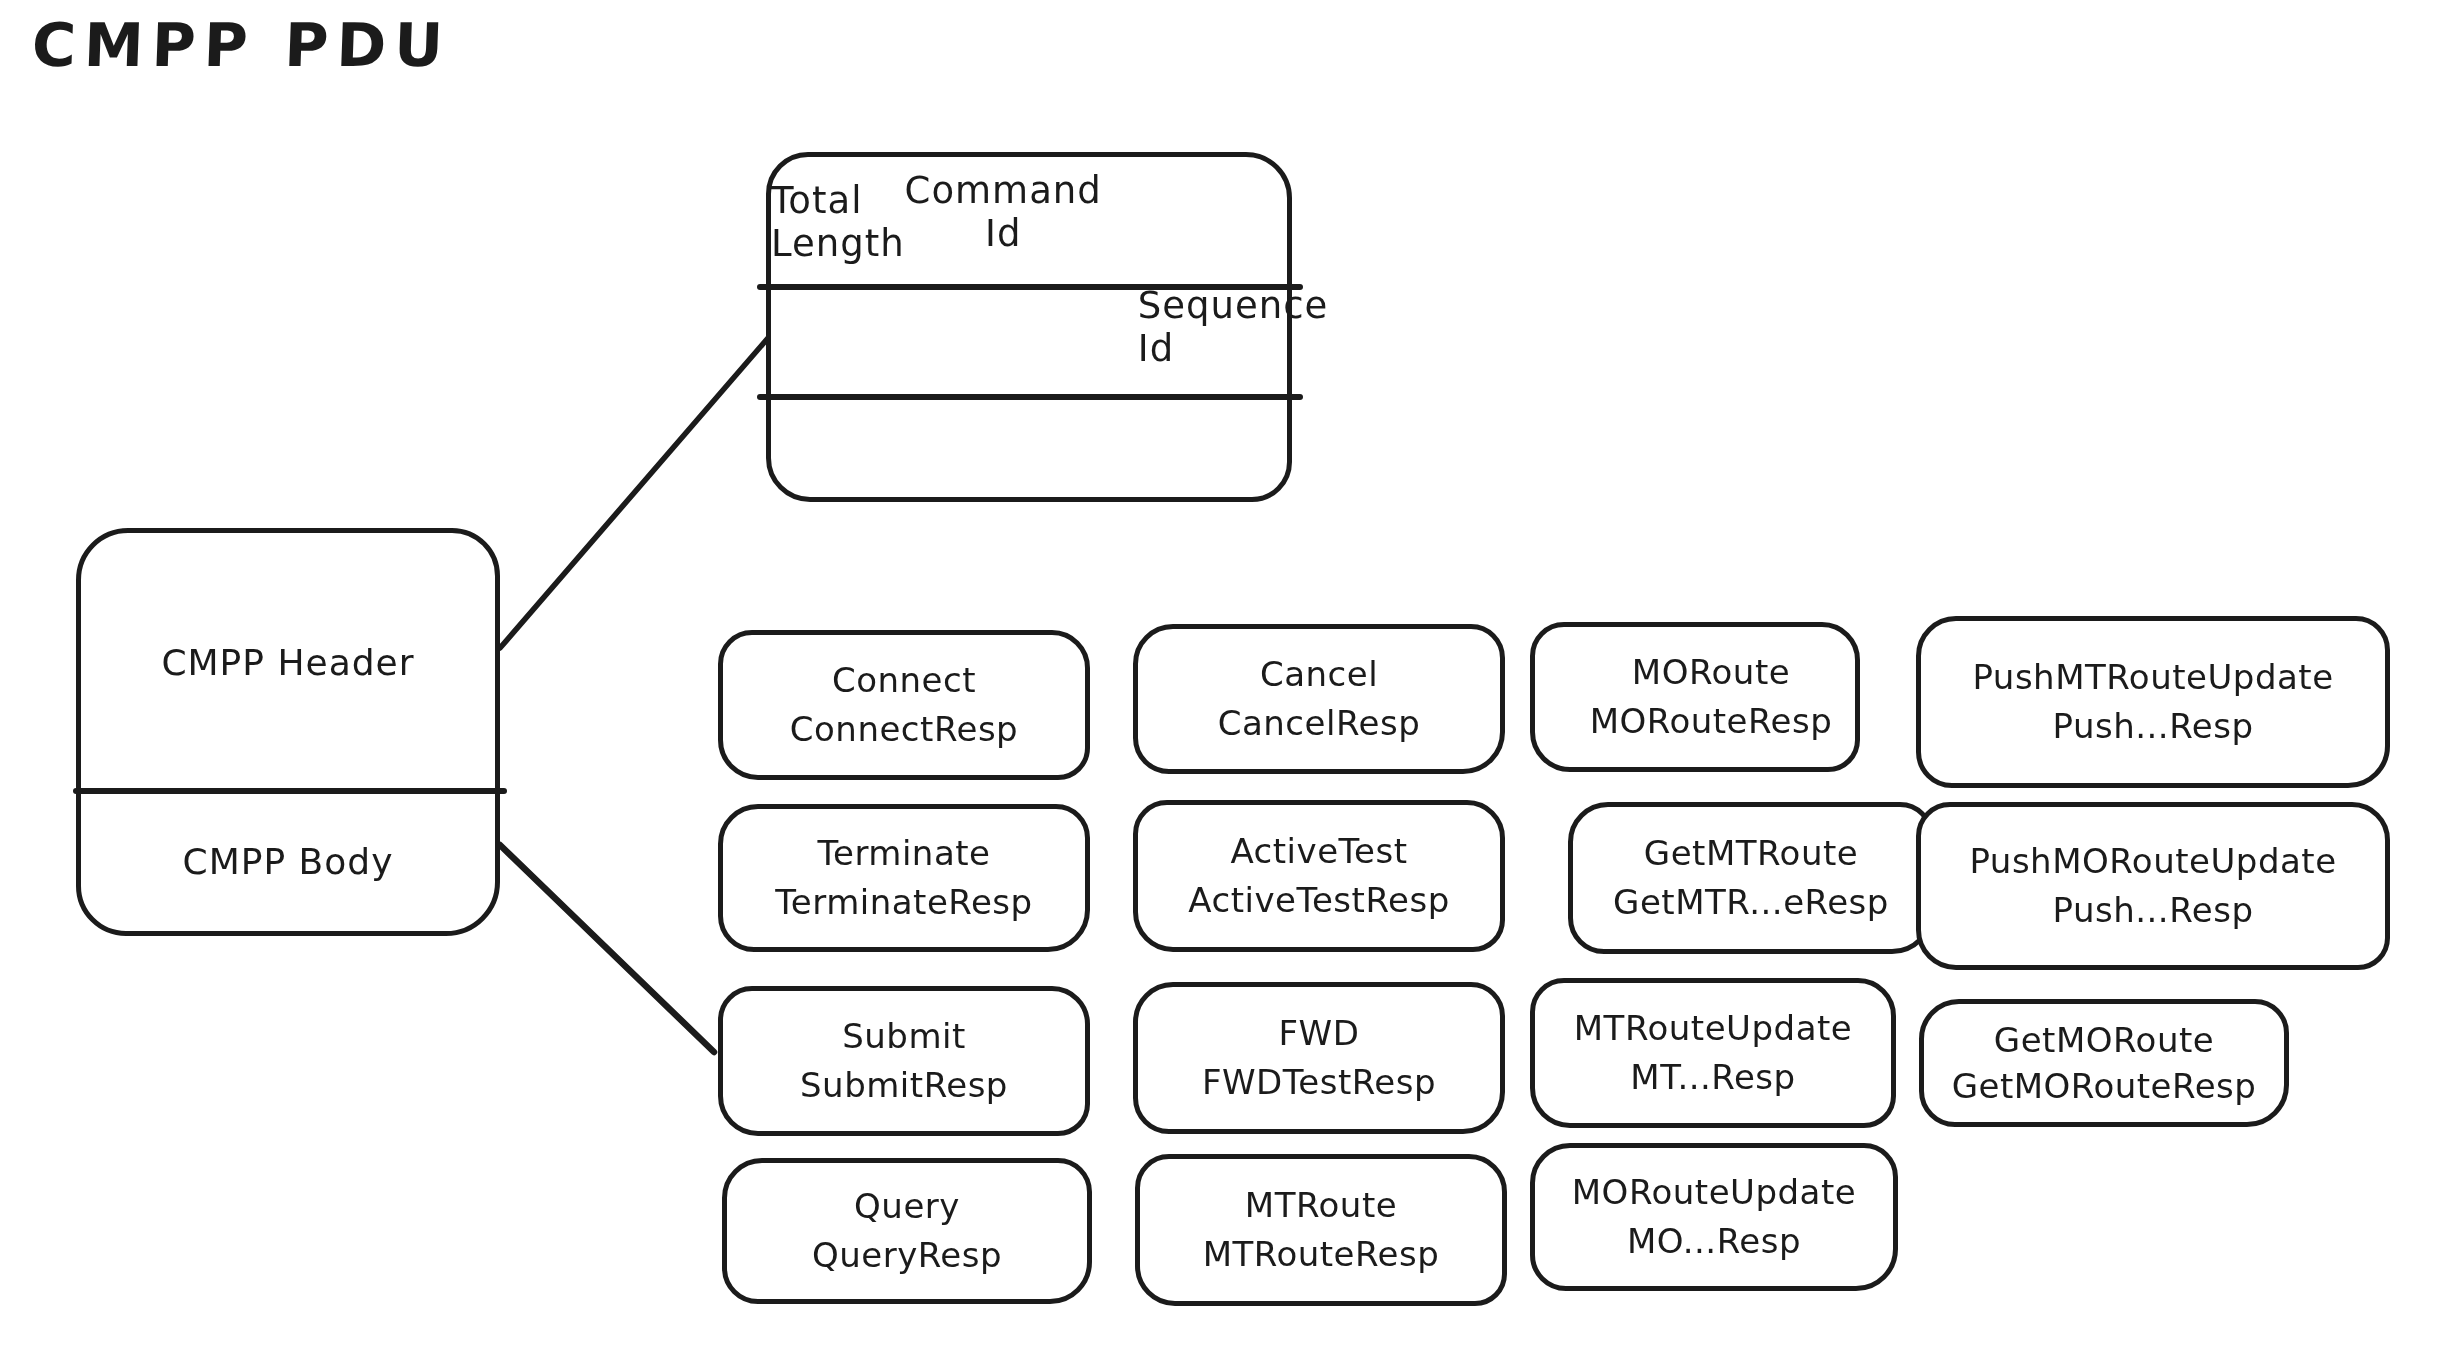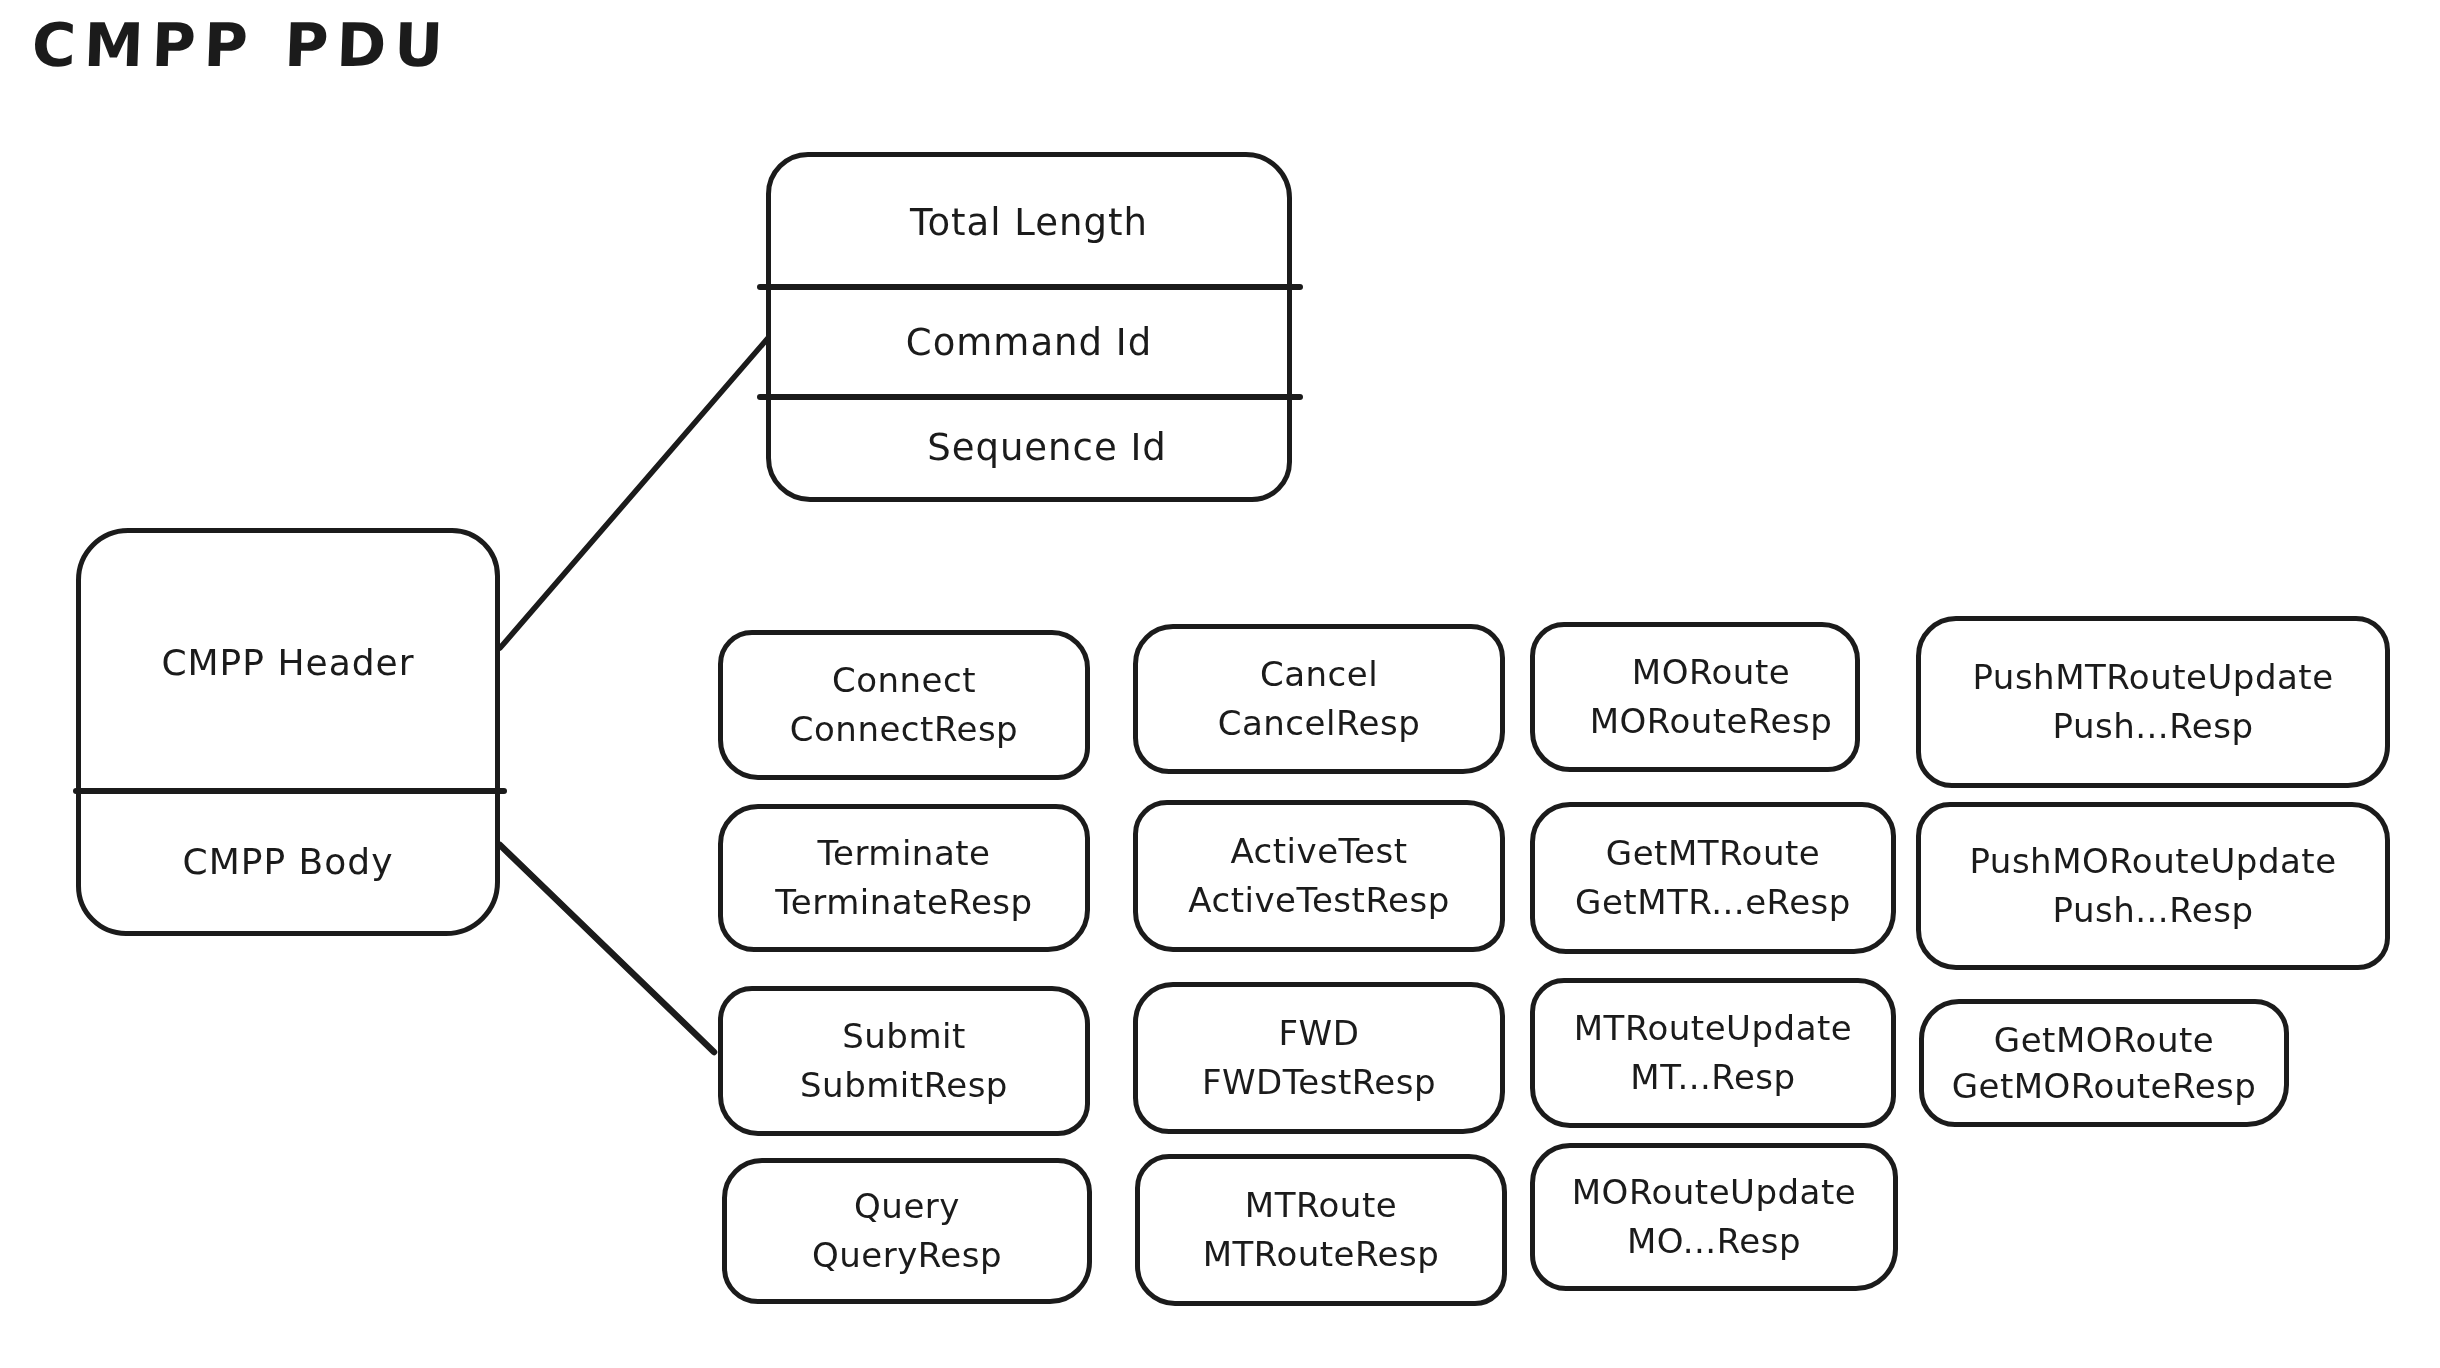--- a/index.html
+++ b/index.html
@@ -36,21 +36,21 @@
   
   .header-box {
     position: absolute;
     left: 766px; top: 152px;
     width: 526px; height: 350px;
     border: 5px solid #1b1b1b;
     border-radius: 42px 46px 40px 44px;
     background: #ffffff;
     box-sizing: border-box;
     display: flex;
-    flex-direction: column;
+    flex-direction: row;
   }
   .hrow {
     position: relative;
     display: flex;
     align-items: center;
     justify-content: center;
     font-size: 37px;
     letter-spacing: 1px;
   }
   .hrow.r1 { height: 130px; }
@@ -159,21 +159,21 @@
   </div>
 
   <div class="cmd alt" style="left:718px; top:804px; width:372px; height:148px;">
     <span>Terminate</span>
     <span>TerminateResp</span>
   </div>
   <div class="cmd" style="left:1133px; top:800px; width:372px; height:152px;">
     <span>ActiveTest</span>
     <span>ActiveTestResp</span>
   </div>
-  <div class="cmd alt" style="left:1530px; top:802px; width:366px; height:152px;">
+  <div class="cmd alt" style="left:1568px; top:802px; width:366px; height:152px;">
     <span>GetMTRoute</span>
     <span>GetMTR...eResp</span>
   </div>
   <div class="cmd" style="left:1916px; top:802px; width:474px; height:168px;">
     <span>PushMORouteUpdate</span>
     <span>Push...Resp</span>
   </div>
 
   <div class="cmd" style="left:718px; top:986px; width:372px; height:150px;">
     <span>Submit</span>

